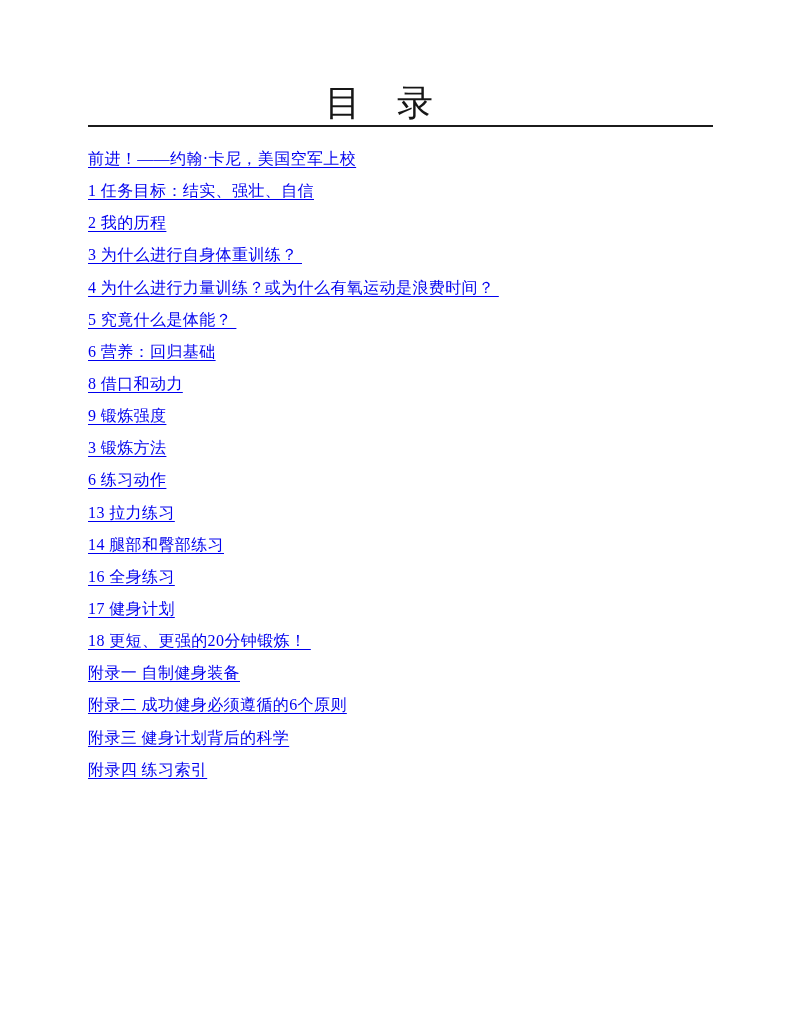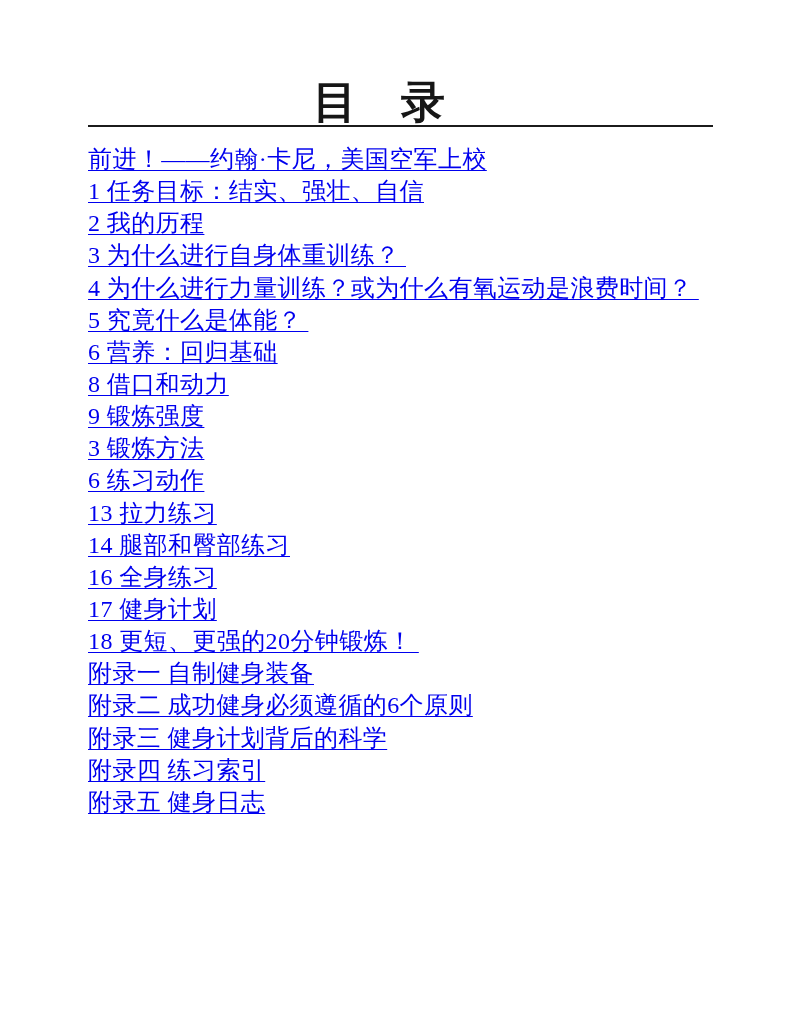--- a/index.html
+++ b/index.html
@@ -23,23 +23,23 @@
     position: absolute;
     inset: 0;
   }
   .title {
     position: absolute;
     top: 85px;
     left: 0;
     width: 758px;
     margin: 0;
     text-align: center;
-    font-size: 44px;
+    font-size: 36px;
     line-height: 36px;
-    font-weight: 700;
+    font-weight: 400;
     color: var(--color-text);
   }
   .divider {
     position: absolute;
     left: 88px;
     top: 125px;
     width: 625px;
     height: 0;
     border-top: 2px solid var(--color-divider);
   }
@@ -48,21 +48,21 @@
     left: 88px;
     top: 143px;
     width: 660px;
     display: block;
   }
   .toc-link {
     display: block;
     width: fit-content;
     height: 32.15px;
     line-height: 32.15px;
-    font-size: 24px;
+    font-size: 16px;
     letter-spacing: 0.4px;
     color: var(--color-link);
     text-decoration: underline;
     text-decoration-thickness: 1px;
     text-underline-offset: 3px;
     white-space: pre;
     cursor: pointer;
   }
 </style>
 </head>
@@ -88,16 +88,15 @@
     <a class="toc-link" href="#">6 练习动作</a>
     <a class="toc-link" href="#">13 拉力练习</a>
     <a class="toc-link" href="#">14 腿部和臀部练习</a>
     <a class="toc-link" href="#">16 全身练习</a>
     <a class="toc-link" href="#">17 健身计划</a>
     <a class="toc-link" href="#">18 更短、更强的20分钟锻炼！ </a>
     <a class="toc-link" href="#">附录一 自制健身装备</a>
     <a class="toc-link" href="#">附录二 成功健身必须遵循的6个原则</a>
     <a class="toc-link" href="#">附录三 健身计划背后的科学</a>
     <a class="toc-link" href="#">附录四 练习索引</a>
-    <a class="toc-link" href="#">附录五 健身日志</a>
   </nav>
 
 </div>
 
 </body></html>

